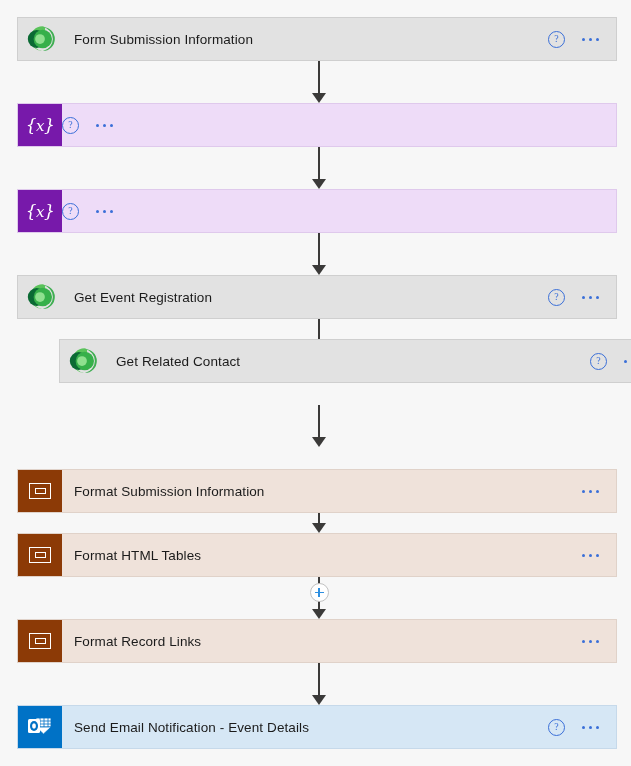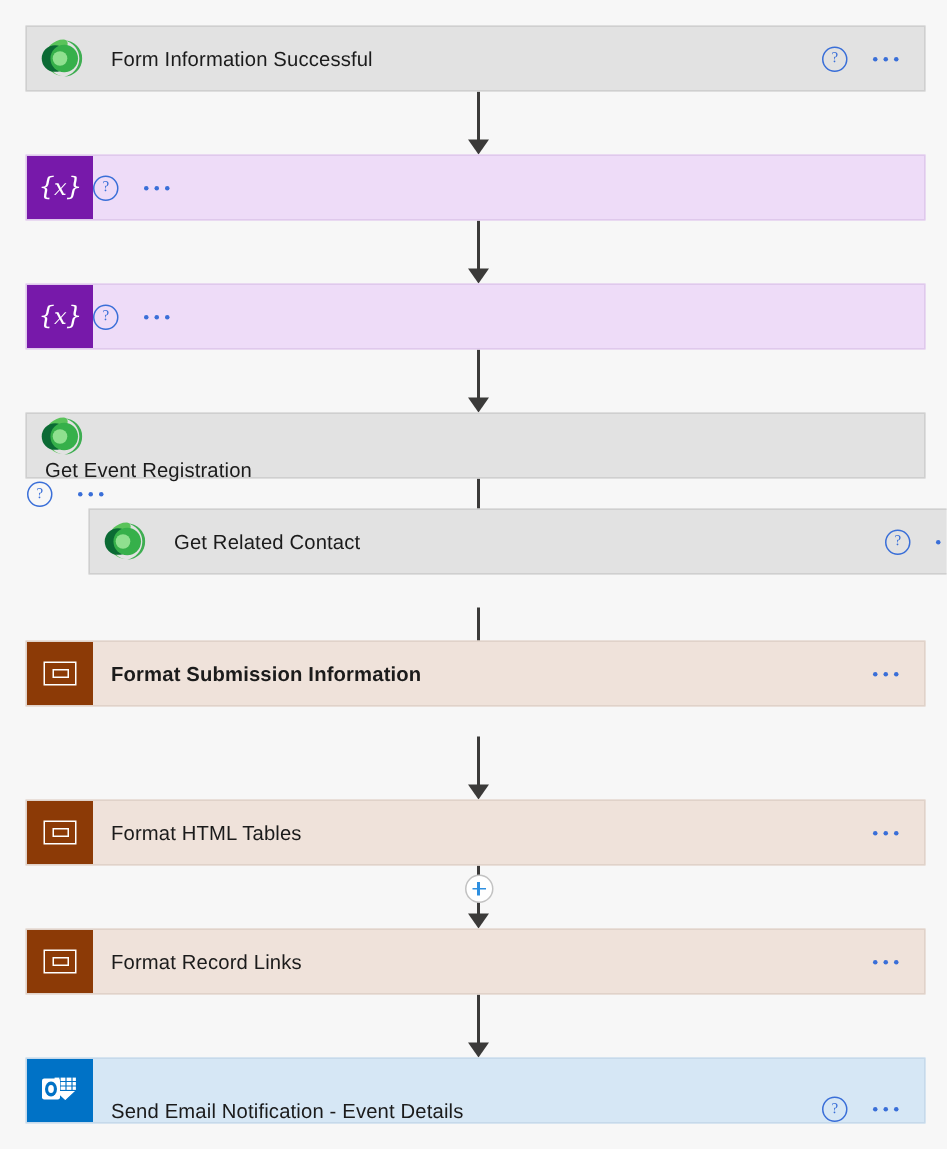--- a/index.html
+++ b/index.html
@@ -210,21 +210,21 @@
     <div class="flow-card theme-gray" style="top: 17px;">
       <span class="card-icon bg-dataverse">
     <svg width="30" height="30" viewBox="0 0 32 32" aria-hidden="true">
       <path d="M20.5 2.5a13 13 0 0 0 0 26 10 10 0 0 1 0-20 3 3 0 0 0 0-6z" fill="#5ac35a" transform="translate(-2,0)"></path>
       <circle cx="12.5" cy="16" r="9.5" fill="#0b6a34"></circle>
       <path d="M19 3.2a13 13 0 0 1 0 25.6 10.2 10.2 0 0 0 0-25.6z" fill="#3fae52"></path>
       <circle cx="19" cy="16" r="9.8" fill="#36b04a"></circle>
       <circle cx="16" cy="16" r="5.2" fill="#8fe08f"></circle>
     </svg>
   </span>
-      <span class="card-title">Form Information Successful</span>
+      <span class="card-title">Form Submission Information</span>
       <span class="card-actions">
         <span class="help-icon">?</span>
         <span class="ellipsis-icon">
                   <i></i>
           <i></i>
           <i></i>
                 </span>
       </span>
     </div>
     <div class="flow-card theme-purple" style="top: 103px;">
@@ -246,21 +246,21 @@
   </span>
       <span class="card-actions">
         <span class="help-icon">?</span>
         <span class="ellipsis-icon">
                   <i></i>
           <i></i>
           <i></i>
                 </span>
       </span>
     </div>
-    <div class="flow-card theme-gray" style="top: 275px; flex-direction: column;">
+    <div class="flow-card theme-gray" style="top: 275px;">
       <span class="card-icon bg-dataverse">
     <svg width="30" height="30" viewBox="0 0 32 32" aria-hidden="true">
       <path d="M20.5 2.5a13 13 0 0 0 0 26 10 10 0 0 1 0-20 3 3 0 0 0 0-6z" fill="#5ac35a" transform="translate(-2,0)"></path>
       <circle cx="12.5" cy="16" r="9.5" fill="#0b6a34"></circle>
       <path d="M19 3.2a13 13 0 0 1 0 25.6 10.2 10.2 0 0 0 0-25.6z" fill="#3fae52"></path>
       <circle cx="19" cy="16" r="9.8" fill="#36b04a"></circle>
       <circle cx="16" cy="16" r="5.2" fill="#8fe08f"></circle>
     </svg>
   </span>
       <span class="card-title">Get Event Registration</span>
@@ -286,21 +286,21 @@
       <span class="card-title">Get Related Contact</span>
       <span class="card-actions">
         <span class="help-icon">?</span>
         <span class="ellipsis-icon">
                   <i></i>
           <i></i>
           <i></i>
                 </span>
       </span>
     </div>
-    <div class="flow-card theme-beige" style="top: 427px; font-weight: bold;">
+    <div class="flow-card theme-beige" style="top: 469px;">
       <span class="card-icon bg-compose">
     <span class="compose-glyph">
           <i></i>
         </span>
   </span>
       <span class="card-title">Format Submission Information</span>
       <span class="card-actions">
         <span class="ellipsis-icon">
                   <i></i>
           <i></i>
@@ -331,21 +331,21 @@
   </span>
       <span class="card-title">Format HTML Tables</span>
       <span class="card-actions">
         <span class="ellipsis-icon">
                   <i></i>
           <i></i>
           <i></i>
                 </span>
       </span>
     </div>
-    <div class="flow-card theme-blue" style="top: 705px; align-items: flex-end;">
+    <div class="flow-card theme-blue" style="top: 705px;">
       <span class="card-icon bg-outlook">
     <svg width="26" height="24" viewBox="0 0 26 24" aria-hidden="true">
       <rect x="9" y="3" width="15" height="9" fill="#ffffff"></rect>
       <rect x="9" y="3" width="15" height="9" fill="none" stroke="#0072c6" stroke-width="0.8"></rect>
       <g stroke="#0072c6" stroke-width="0.8">
         <line x1="13" y1="3" x2="13" y2="12"></line>
         <line x1="17" y1="3" x2="17" y2="12"></line>
         <line x1="21" y1="3" x2="21" y2="12"></line>
         <line x1="9" y1="6" x2="24" y2="6"></line>
         <line x1="9" y1="9" x2="24" y2="9"></line>

